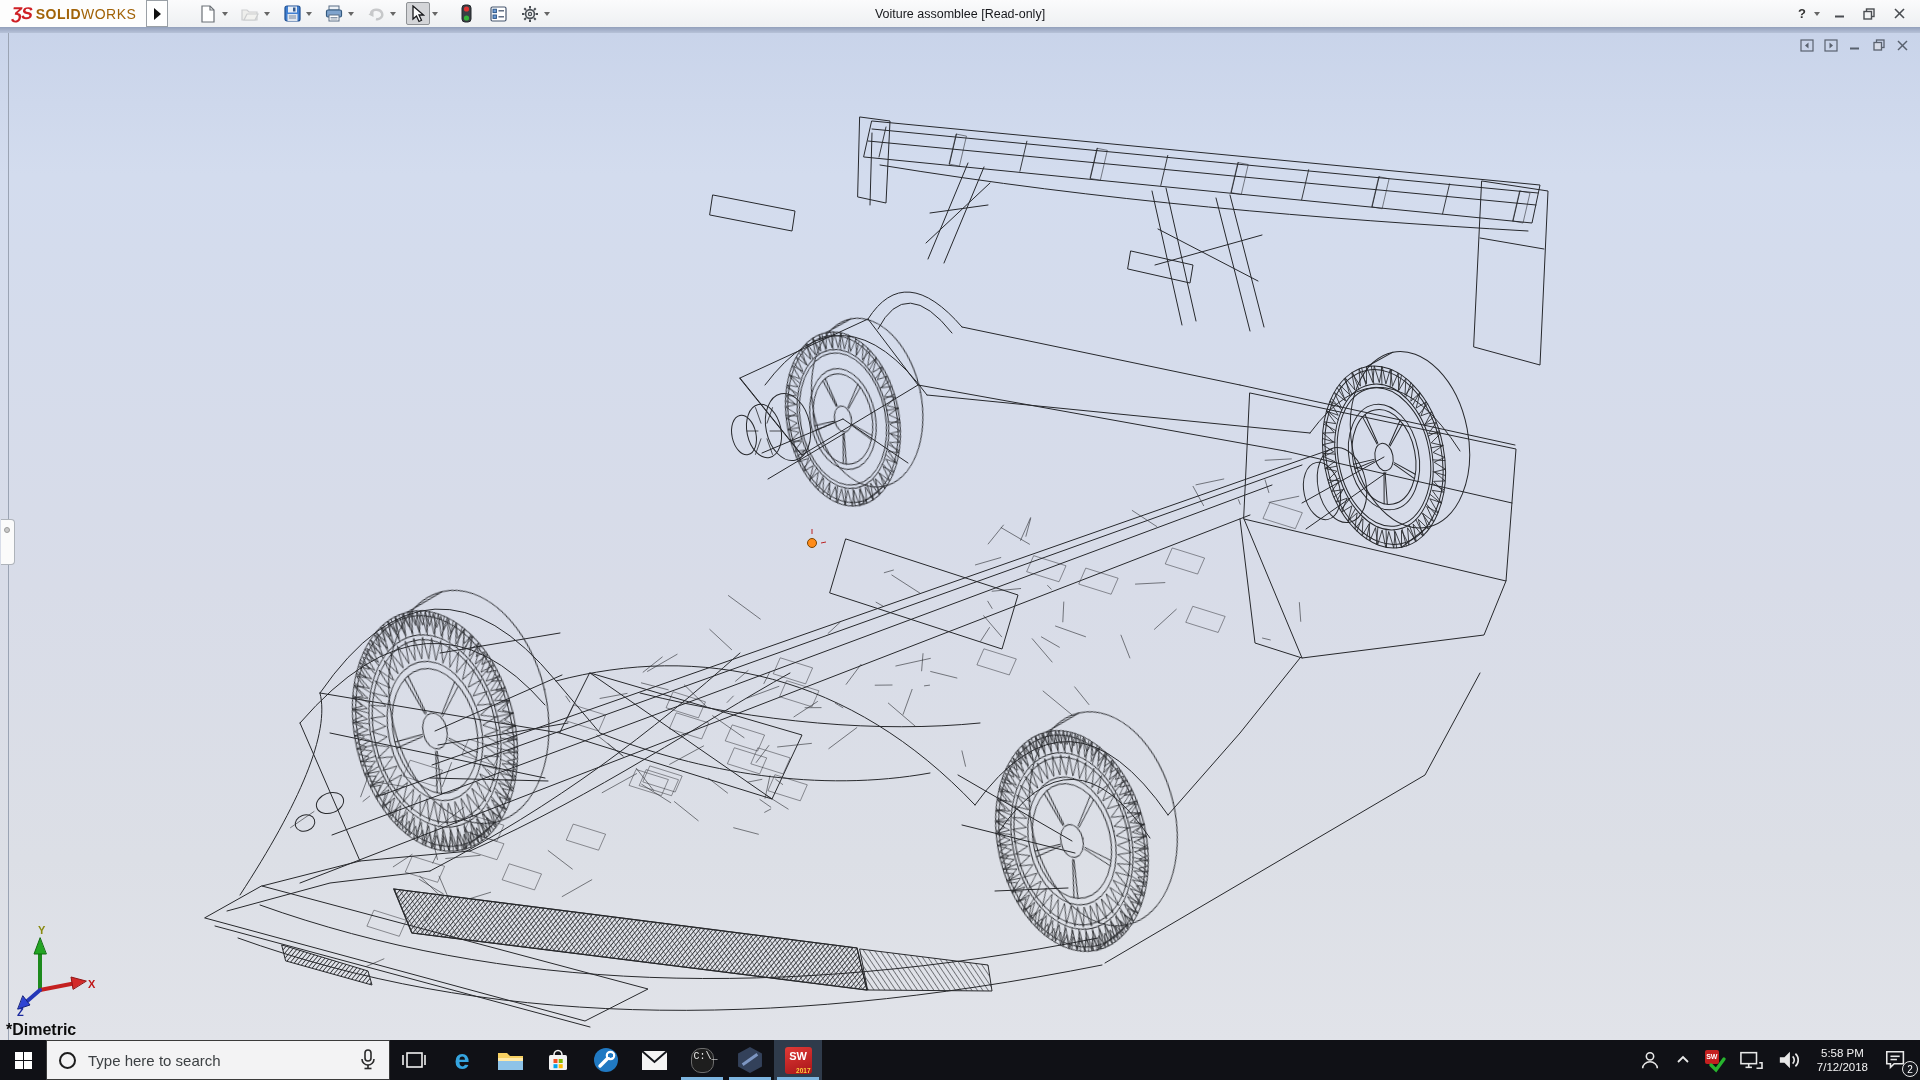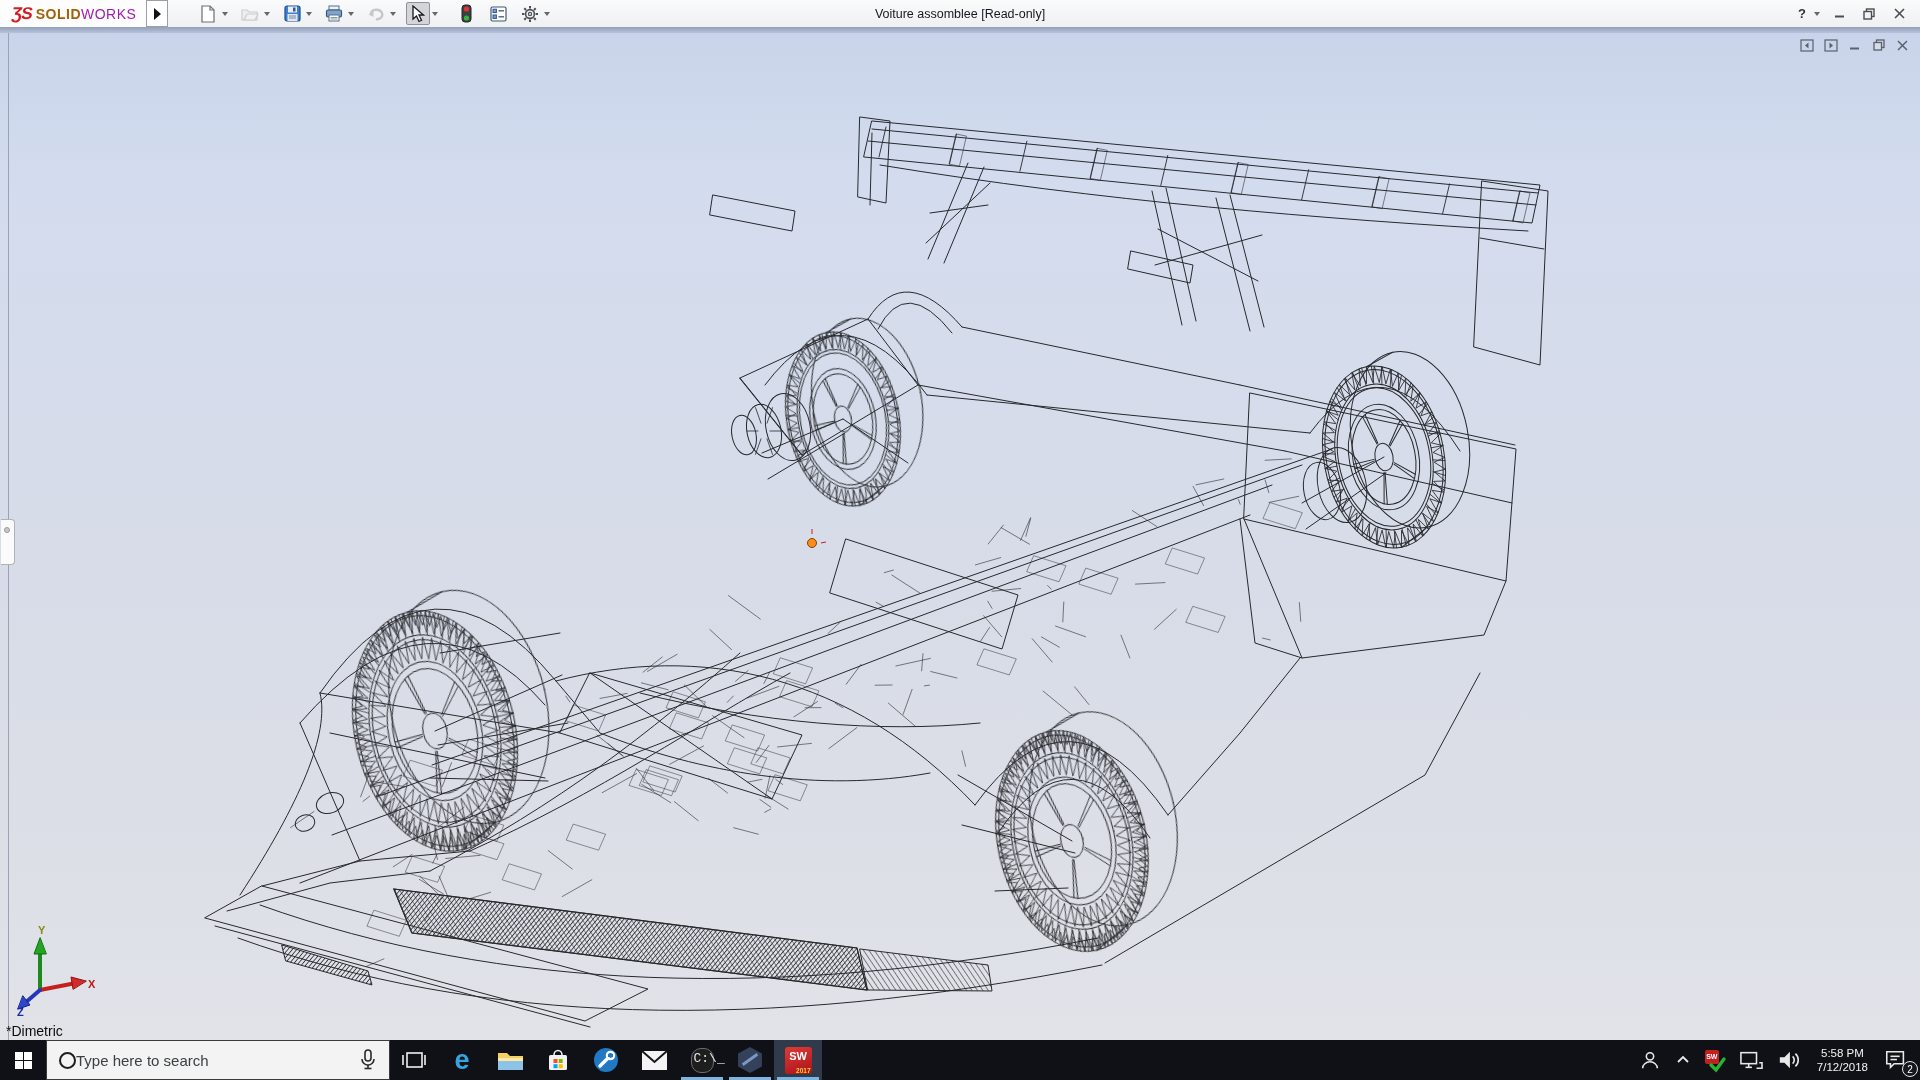--- a/index.html
+++ b/index.html
@@ -7,21 +7,21 @@
     font-family:"Liberation Sans","DejaVu Sans",sans-serif; background:#000; }
 
   
   .titlebar { position:absolute; top:0; left:0; width:1920px; height:27px;
     background:linear-gradient(180deg,#fbfbfc,#eef0f2); display:flex; align-items:center; }
   .logo-area { display:flex; align-items:center; height:27px; padding:0 10px 0 12px;
     background:#fdfdfd; }
   .brand-mark { font-weight:bold; font-size:17px; color:#cf1f25; transform:skewX(-10deg);
     margin-right:4px; letter-spacing:-1px; }
   .brand-solid { font-weight:bold; font-size:14px; color:#a16207; letter-spacing:.5px; }
-  .brand-works { font-weight:normal; font-size:14px; color:#a21caf; letter-spacing:.5px; }
+  .brand-works { font-weight:normal; font-size:14px; color:#a16207; letter-spacing:.5px; }
   .flyout-btn { width:22px; height:27px; background:#fff; border:1px solid #9aa0a6;
     display:flex; align-items:center; justify-content:center; margin-right:28px; cursor:pointer; }
   .flyout-btn .tri { width:0; height:0; border-left:7px solid #111; border-top:6px solid transparent;
     border-bottom:6px solid transparent; }
   .tb-group { display:flex; align-items:center; margin-right:8px; }
   .tbtn { width:24px; height:23px; display:flex; align-items:center; justify-content:center;
     border-radius:2px; }
   .tbtn.sel { background:#d4d5d8; border:1px solid #8f9296; }
   .tbtn.disabled { opacity:.38; filter:grayscale(60%); }
   .dd { width:10px; height:23px; display:flex; align-items:center; justify-content:center; }
@@ -46,45 +46,45 @@
   #model { position:absolute; inset:0; }
   .doc-controls { position:absolute; top:5px; right:10px; display:flex; gap:9px; align-items:center; }
   .dcbtn { width:15px; height:14px; display:flex; align-items:center; justify-content:center; }
   .dcbtn svg { stroke:#59616e; }
   .left-rail { position:absolute; left:8px; top:0; bottom:0; width:1px; background:#9aa3b3; }
   .pane-tab { position:absolute; left:1px; top:486px; width:14px; height:46px; background:#fbfbfb;
     border:1px solid #aeb3ba; border-left:none; border-radius:0 4px 4px 0; }
   .pane-tab .dot { position:absolute; left:3px; top:7px; width:6px; height:6px; border-radius:50%;
     background:#c9c9c9; border:1px solid #9b9b9b; }
   .triad { position:absolute; left:14px; bottom:24px; width:86px; height:92px; }
-  .orientation-label { position:absolute; left:6px; bottom:1px; font-size:14px; font-weight:normal;
+  .orientation-label { position:absolute; left:6px; bottom:1px; font-size:16px; font-weight:bold;
     color:#0c0c0c; }
 
   
   .taskbar { position:absolute; top:1040px; left:0; width:1920px; height:40px; background:#101116;
     display:flex; align-items:stretch; color:#eee; }
   .start-btn { width:46px; display:flex; align-items:center; justify-content:center; }
-  .search-box { width:344px; background:#f3f3f4; display:flex; align-items:center; 
+  .search-box { width:344px; background:#f3f3f4; display:flex; align-items:center; gap:12px;
     padding:0 12px; border:1px solid #3a3a3a; }
   .search-ring { width:17px; height:17px; border:2.4px solid #1d1d1d; border-radius:50%; }
   .search-text { flex:1; border:none; outline:none; background:transparent; font-size:15px;
     color:#3c4043; font-family:"Liberation Sans",sans-serif; }
   .search-text::placeholder { color:#3c4043; opacity:1; }
   .task-icons { display:flex; }
   .ticon { width:48px; display:flex; align-items:center; justify-content:center; position:relative; }
   .ticon.run::after { content:""; position:absolute; bottom:0; left:3px; right:3px; height:3px;
     background:#7db5e0; }
   .ticon.active { background:rgba(130,170,215,.28); }
   .edge-e { font-size:27px; font-weight:bold; color:#35a5e0; line-height:1; }
   .sw-cube { width:27px; height:27px; background:linear-gradient(160deg,#e03a36,#a81418);
     border-radius:3px; position:relative; text-align:center; }
   .sw-cube .sw { color:#fff; font-weight:bold; font-size:11px; line-height:18px; display:block; }
   .sw-cube .yr { position:absolute; right:1px; bottom:0px; color:#ffd23f; font-size:6.5px; font-weight:bold; }
   .cmd-box { width:23px; height:25px; background:#1e1e1e; border:1px solid #6d6d6d; border-radius:10px;
-    color:#e8e8e8; font-family:"Liberation Mono","DejaVu Sans Mono",monospace; font-size:13px;
+    color:#e8e8e8; font-family:"Liberation Mono","DejaVu Sans Mono",monospace; font-size:10px;
     padding:2px 0 0 2px; }
   .hexagon { width:26px; height:26px; background:#33415a;
     clip-path:polygon(50% 0,96% 25%,96% 75%,50% 100%,4% 75%,4% 25%); position:relative; }
   .hexagon .slash { position:absolute; left:4px; top:11px; width:18px; height:3px; background:#7d96c2;
     transform:rotate(-35deg); }
   .tray { margin-left:auto; display:flex; align-items:stretch; }
   .tray-btn { display:flex; align-items:center; justify-content:center; padding:0 7px; }
   .clock { display:flex; flex-direction:column; align-items:center; justify-content:center;
     padding:0 9px; font-size:11.5px; line-height:14px; color:#f3f3f3; }
   .sw-tray { position:relative; width:20px; height:20px; }

